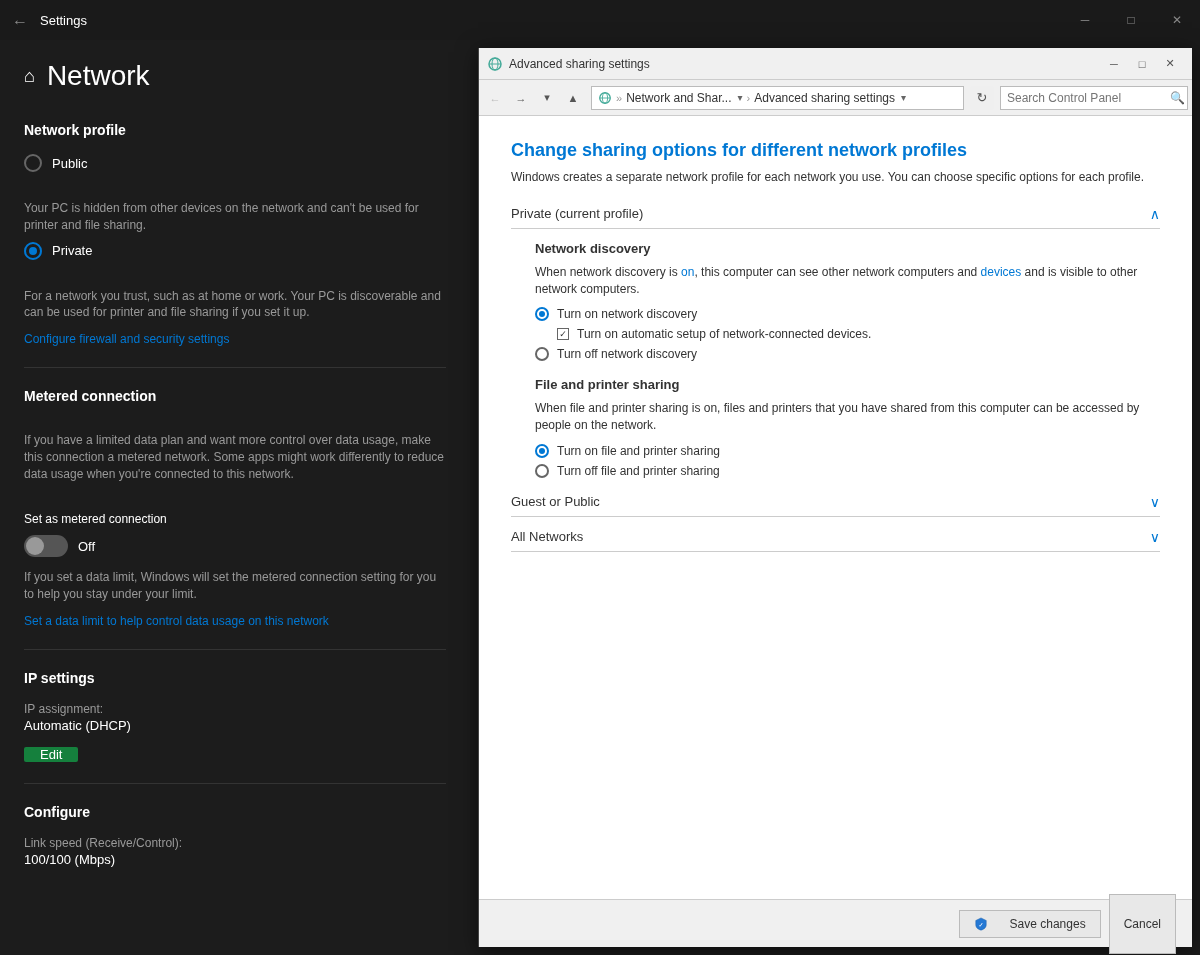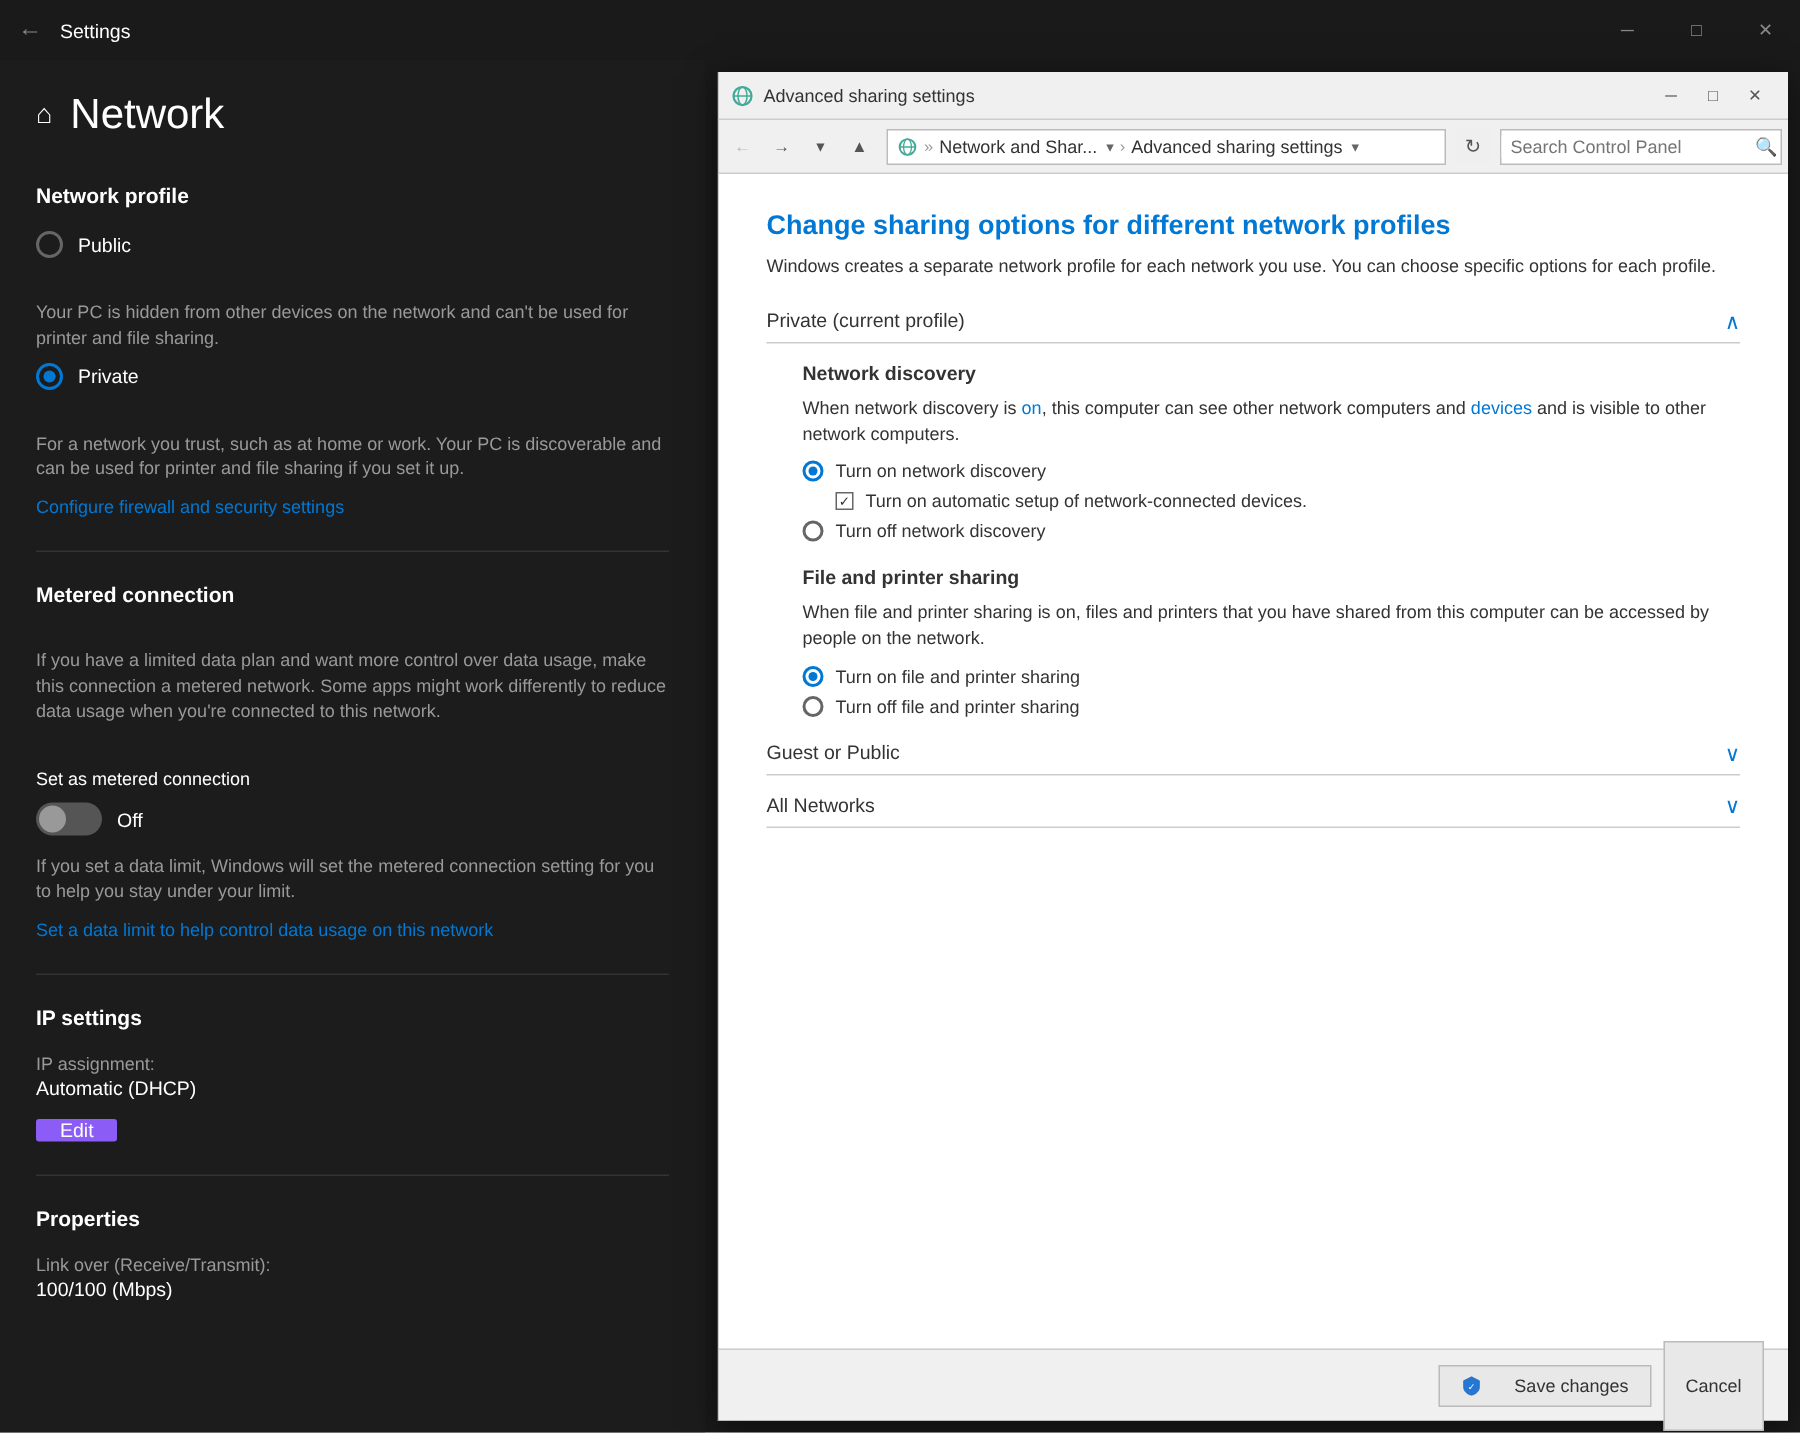--- a/index.html
+++ b/index.html
@@ -162,21 +162,21 @@
       position: absolute;
       top: 2px;
       left: 2px;
     }
     .toggle-label { font-size: 13px; color: #fff; }
 
     
     .ip-label { font-size: 12px; color: #999; margin-bottom: 2px; }
     .ip-value { font-size: 13px; color: #fff; margin-bottom: 12px; }
     .edit-btn {
-      background: #8b5cf6;
+      background: #15803d;
       color: #fff;
       border: none;
       padding: 0 16px;
       font-size: 13px;
       cursor: pointer;
       border-radius: 2px;
     }
 
     
     .cp-window {
@@ -540,22 +540,22 @@
     <div class="section">
       <div class="section-title">IP settings</div>
       <div class="ip-label">IP assignment:</div>
       <div class="ip-value">Automatic (DHCP)</div>
       <button class="edit-btn">Edit</button>
     </div>
 
     <div class="divider"></div>
 
     <div class="section">
-      <div class="section-title">Properties</div>
-      <div class="ip-label">Link over (Receive/Transmit):</div>
+      <div class="section-title">Configure</div>
+      <div class="ip-label">Link speed (Receive/Control):</div>
       <div class="ip-value">100/100 (Mbps)</div>
     </div>
   </div>
 
   <div class="cp-window">
 
     <div class="cp-titlebar">
 
       <svg class="cp-titlebar-icon" viewBox="0 0 16 16">
         <circle cx="8" cy="8" r="6" fill="none" stroke="#4a9" stroke-width="1.5"></circle>

